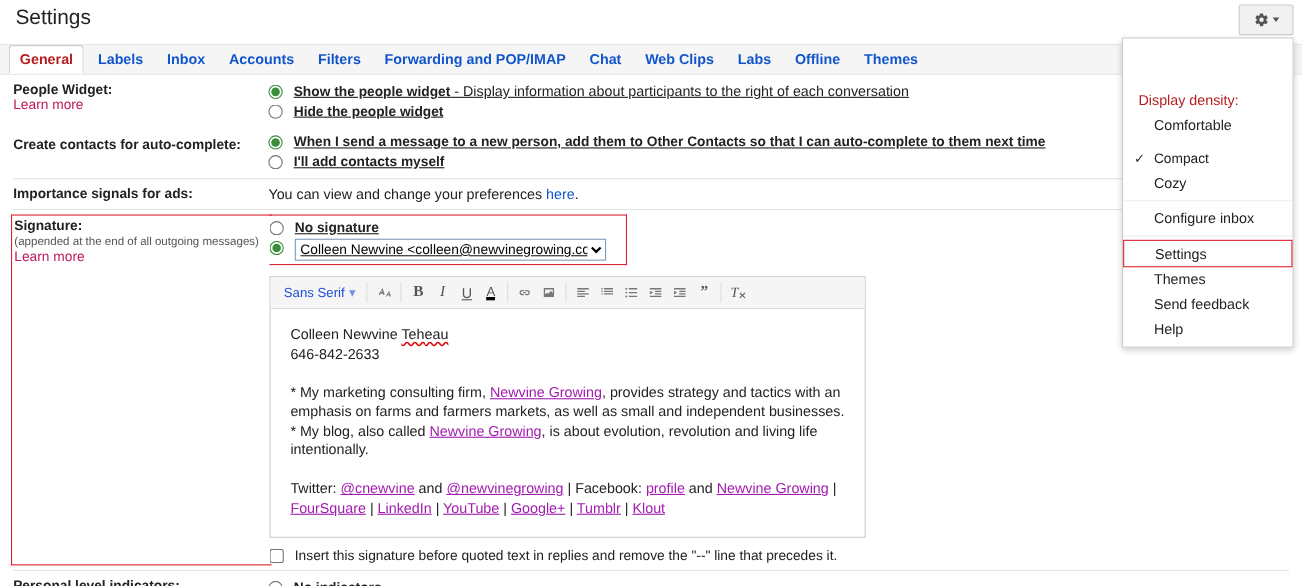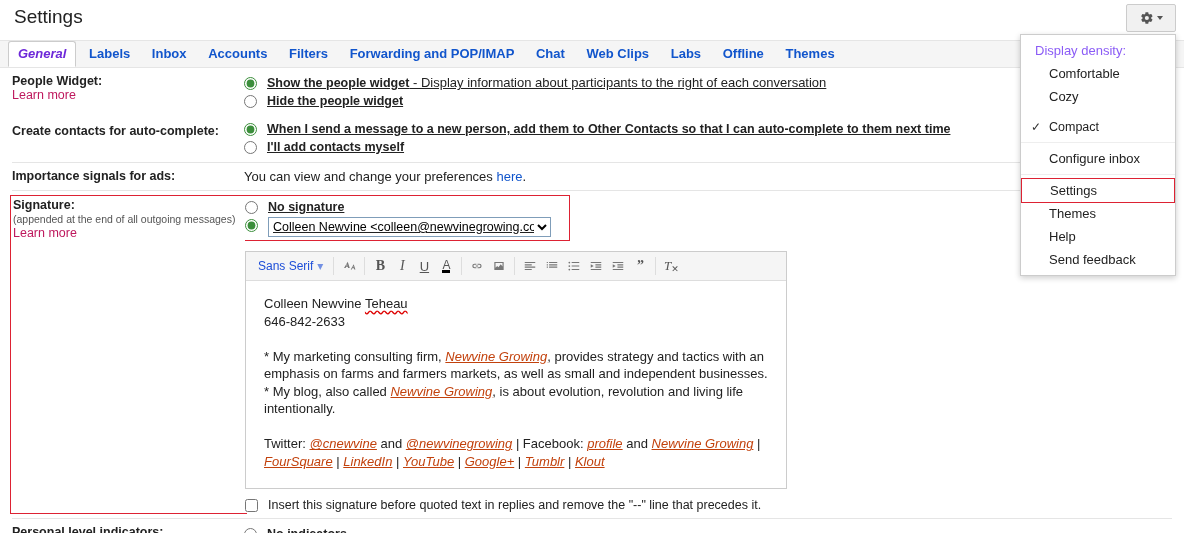--- a/index.html
+++ b/index.html
@@ -1,77 +1,77 @@
 <!DOCTYPE html>
 <html><head>
 <meta charset="utf-8">
 <style>
   html,body { margin:0; padding:0; font-family: Arial, sans-serif; font-size:13px; color:#222; background:#fff; }
   .page { width:1184px; height:533px; position:relative; overflow:hidden; }
   .title { font-size:19px; font-weight:normal; padding:6px 10px 12px 14px; }
   .tabs { border-top:1px solid #e5e5e5; border-bottom:1px solid #e5e5e5; background:#f5f5f5; padding:0 8px; height:26px; line-height:26px; font-size:13px; }
   .tab { display:inline-block; padding:0 9px; color:#1155cc; font-weight:bold; cursor:pointer; line-height:26px; }
-  .tab.active { color:#6d28d9; background:#fff; border:1px solid #ccc; border-bottom:1px solid #fff; border-radius:3px 3px 0 0; height:24px; line-height:24px; margin-bottom:-1px;font-style:italic; }
+  .tab.active { color:#b91c1c; background:#fff; border:1px solid #ccc; border-bottom:1px solid #fff; border-radius:3px 3px 0 0; height:24px; line-height:24px; margin-bottom:-1px; }
   .content { padding:0 12px; }
   .row { display:flex; padding:6px 0; border-bottom:1px solid #e5e5e5; font-size:13px; }
   .row.noborder { border-bottom:none; }
   .lcol { width:232px; font-weight:bold; font-size:12.5px; }
   .lcol .sub { font-weight:normal; font-size:10.5px; color:#555; }
   .learn { color:#be185d; font-weight:normal; font-size:12.5px; cursor:pointer; }
   .rcol { flex:1; font-size:13px; }
   .opt { display:flex; align-items:flex-start; gap:6px; padding:1px 0; line-height:16px;text-decoration:underline; }
   .opt label { font-weight:bold; font-size:12.5px; }
   .opt .desc { font-weight:normal; color:#222; }
   input[type="radio"], input[type="checkbox"] { margin:2px 4px 0 0; accent-color:#3b8e3b; }
   .link { color:#1155cc; cursor:pointer; }
-  .ulink { color:#c2410c; text-decoration:underline; cursor:pointer;font-style:italic; }
+  .ulink { color:#a21caf; text-decoration:underline; cursor:pointer; }
   .redbox { border:1px solid #d23; padding:2px; margin:-2px; }
   select.sig { width:283px; height:20px; font-size:12.5px; background:#fff; border:1px solid #7f9db9; }
   .editor-wrap { margin-top:12px; border:1px solid #ccc; width:540px; }
   .toolbar { background:#f5f5f5; border-bottom:1px solid #ddd; height:28px; display:flex; align-items:center; padding:0 6px; gap:0; font-size:12px; color:#555; }
   .toolbar .tb { display:inline-flex; align-items:center; justify-content:center; width:22px; height:20px; color:#555; user-select:none; }
   .toolbar .tb svg { width:14px; height:14px; fill:#777; }
   .toolbar .sep { border-left:1px solid #ddd; height:18px; margin:0 4px; }
   .toolbar .font { padding:0 6px; color:#1d4ed8; display:inline-flex; align-items:center; gap:4px; }
   .editor-body { padding:14px 18px 18px; font-size:13px; line-height:1.35; font-family: Arial, sans-serif; }
   .sig-name .err { text-decoration: underline wavy #d00; text-underline-offset:2px; }
   .chk { display:flex; align-items:center; gap:6px; margin-top:8px; font-size:12.5px; }
   .gear-btn { position:absolute; top:4px; right:8px; width:48px; height:26px; background:#f1f1f1; border:1px solid #ccc; border-radius:2px; display:flex; align-items:center; justify-content:center; gap:3px; cursor:pointer; }
   .gear-btn svg { width:14px; height:14px; fill:#555; }
   .caret { width:0;height:0;border-left:3px solid transparent;border-right:3px solid transparent;border-top:4px solid #555; }
   .menu { position:absolute; top:34px; right:8px; width:154px; background:#fff; border:1px solid #ccc; box-shadow:0 2px 6px rgba(0,0,0,.2); font-size:13px; padding:4px 0; }
-  .menu .mhdr { padding:4px 14px; color:#8b5cf6; }
+  .menu .mhdr { padding:4px 14px; color:#b91c1c;margin-top:40px; }
   .menu .mitem { padding:4px 14px 4px 28px; position:relative; cursor:pointer; }
   .menu .mdiv { border-top:1px solid #eee; margin:4px 0; }
   .menu .chk::before { content:"✓"; position:absolute; left:10px; top:4px; font-size:12px; color:#333; }
   .menu .selbox { border:1px solid #d23; margin:-1px 0; }
 </style>
 </head>
 <body>
 <div class="page">
 
 <div class="gear-btn">
   <svg viewBox="0 0 24 24">
         <path d="M19.14,12.94a7,7,0,0,0,.05-.94,7,7,0,0,0-.05-.94l2.11-1.65a.5.5,0,0,0,.12-.64l-2-3.46a.5.5,0,0,0-.61-.22l-2.49,1a7,7,0,0,0-1.63-.94l-.38-2.65A.5.5,0,0,0,13.77,2H9.77a.5.5,0,0,0-.49.42L8.9,5.07a7,7,0,0,0-1.63.94l-2.49-1a.5.5,0,0,0-.61.22l-2,3.46a.5.5,0,0,0,.12.64L4.4,11a7,7,0,0,0-.05.94,7,7,0,0,0,.05.94L2.29,14.53a.5.5,0,0,0-.12.64l2,3.46a.5.5,0,0,0,.61.22l2.49-1a7,7,0,0,0,1.63.94l.38,2.65a.5.5,0,0,0,.49.42h4a.5.5,0,0,0,.49-.42l.38-2.65a7,7,0,0,0,1.63-.94l2.49,1a.5.5,0,0,0,.61-.22l2-3.46a.5.5,0,0,0-.12-.64ZM11.77,15.5A3.5,3.5,0,1,1,15.27,12,3.5,3.5,0,0,1,11.77,15.5Z"></path>
       </svg>
   <span class="caret"></span>
 </div>
 
 <div class="menu">
   <div class="mhdr">Display density:</div>
   <div class="mitem">Comfortable</div>
+  <div class="mitem chk">Compact</div>
   <div class="mitem">Cozy</div>
-  <div class="mitem chk">Compact</div>
   <div class="mdiv"></div>
   <div class="mitem">Configure inbox</div>
   <div class="mdiv"></div>
   <div class="mitem selbox">Settings</div>
   <div class="mitem">Themes</div>
+  <div class="mitem">Send feedback</div>
   <div class="mitem">Help</div>
-  <div class="mitem">Send feedback</div>
 </div>
 
 <div class="title">Settings</div>
 
 <div class="tabs">
   <span class="tab active">General</span>
   <span class="tab">Labels</span>
   <span class="tab">Inbox</span>
   <span class="tab">Accounts</span>
   <span class="tab">Filters</span>

